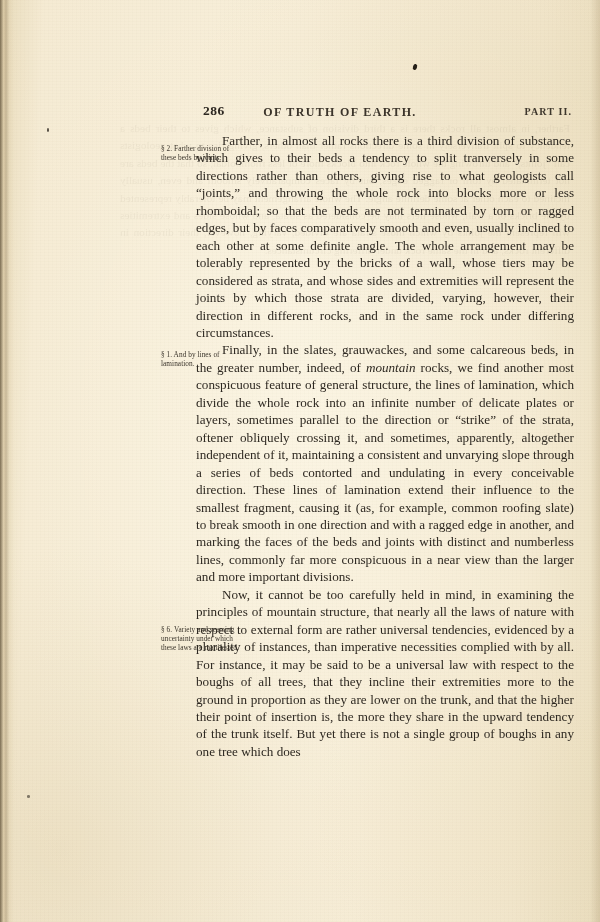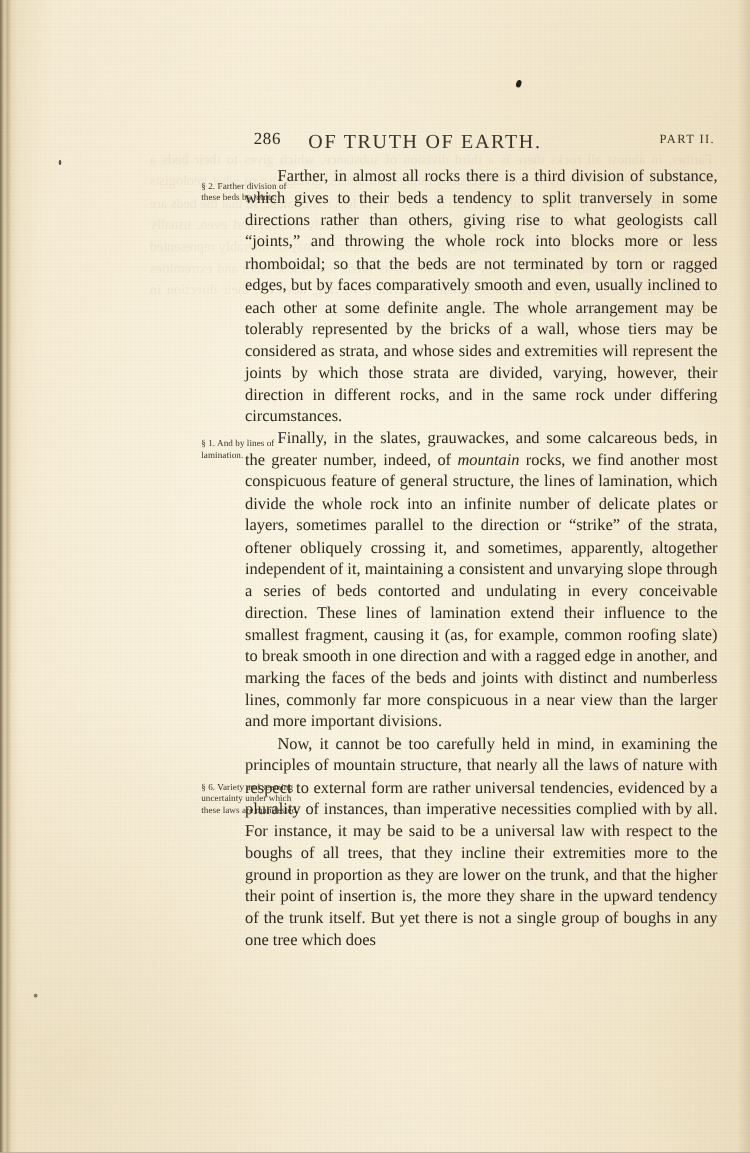--- a/index.html
+++ b/index.html
@@ -86,35 +86,36 @@
   
 
   #running-head {
     position: absolute;
     left: 108px;
     right: 28px;
     top: 103px;
     height: 16px;
     font-size: 11.5px;
     letter-spacing: 0.6px;
+    font-weight: bold;
   }
   .rh-folio {
     position: absolute;
     left: 95px;
     top: 0;
     font-size: 13.5px;
     letter-spacing: 0.5px;
     color: #2b2620;
   }
   .rh-title {
     position: absolute;
     left: 0; right: 0;
     top: 2px;
     text-align: center;
-    font-size: 16px;
+    font-size: 12px;
     letter-spacing: 1.35px;
     color: #3a332a;
   }
   .rh-part {
     position: absolute;
     right: 0;
     top: 3px;
     font-size: 10px;
     letter-spacing: 1.1px;
     color: #3d362c;

